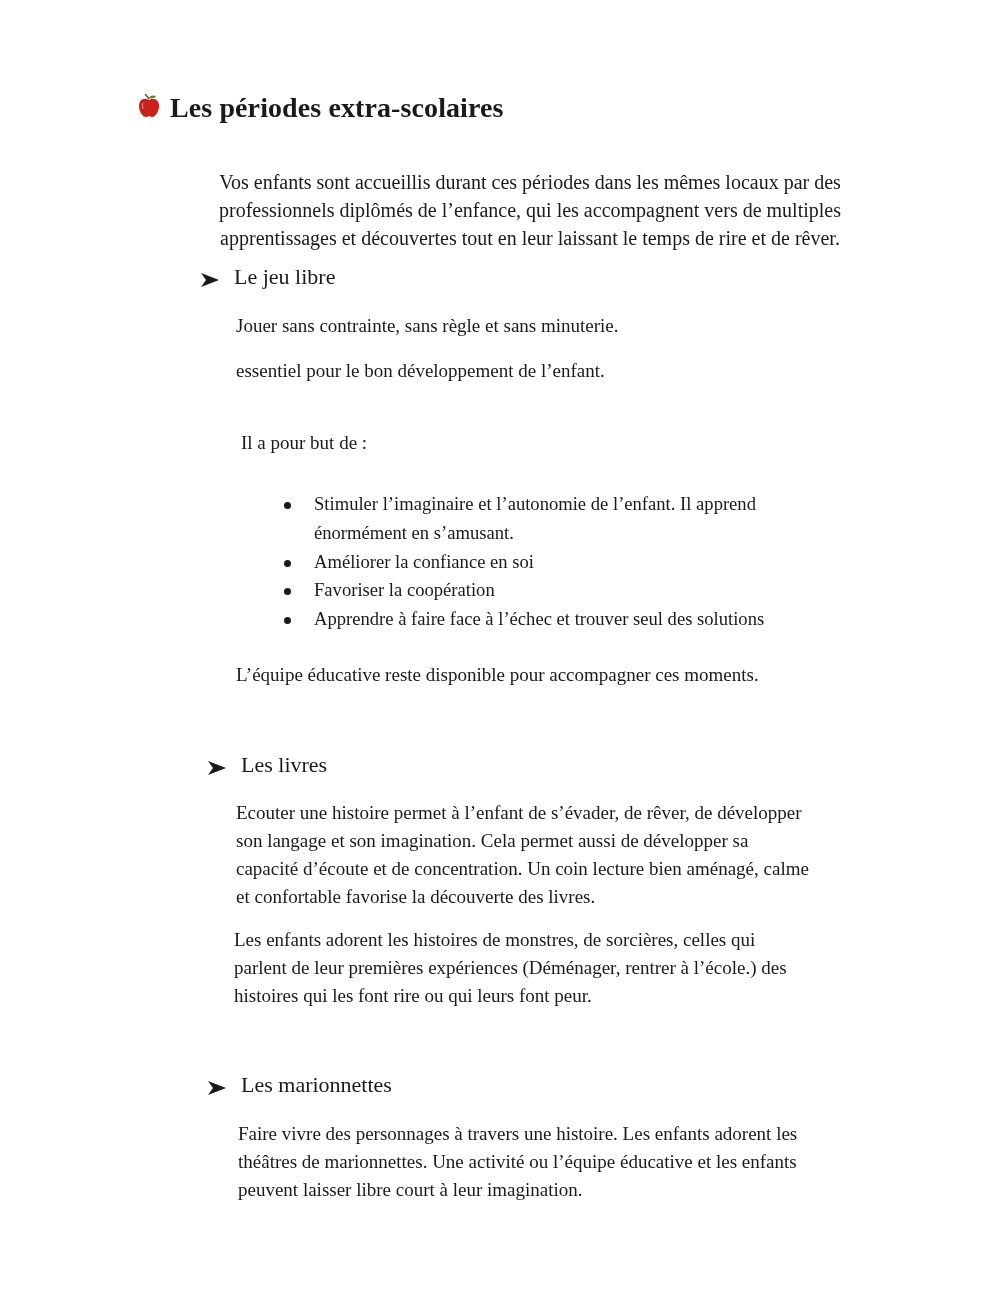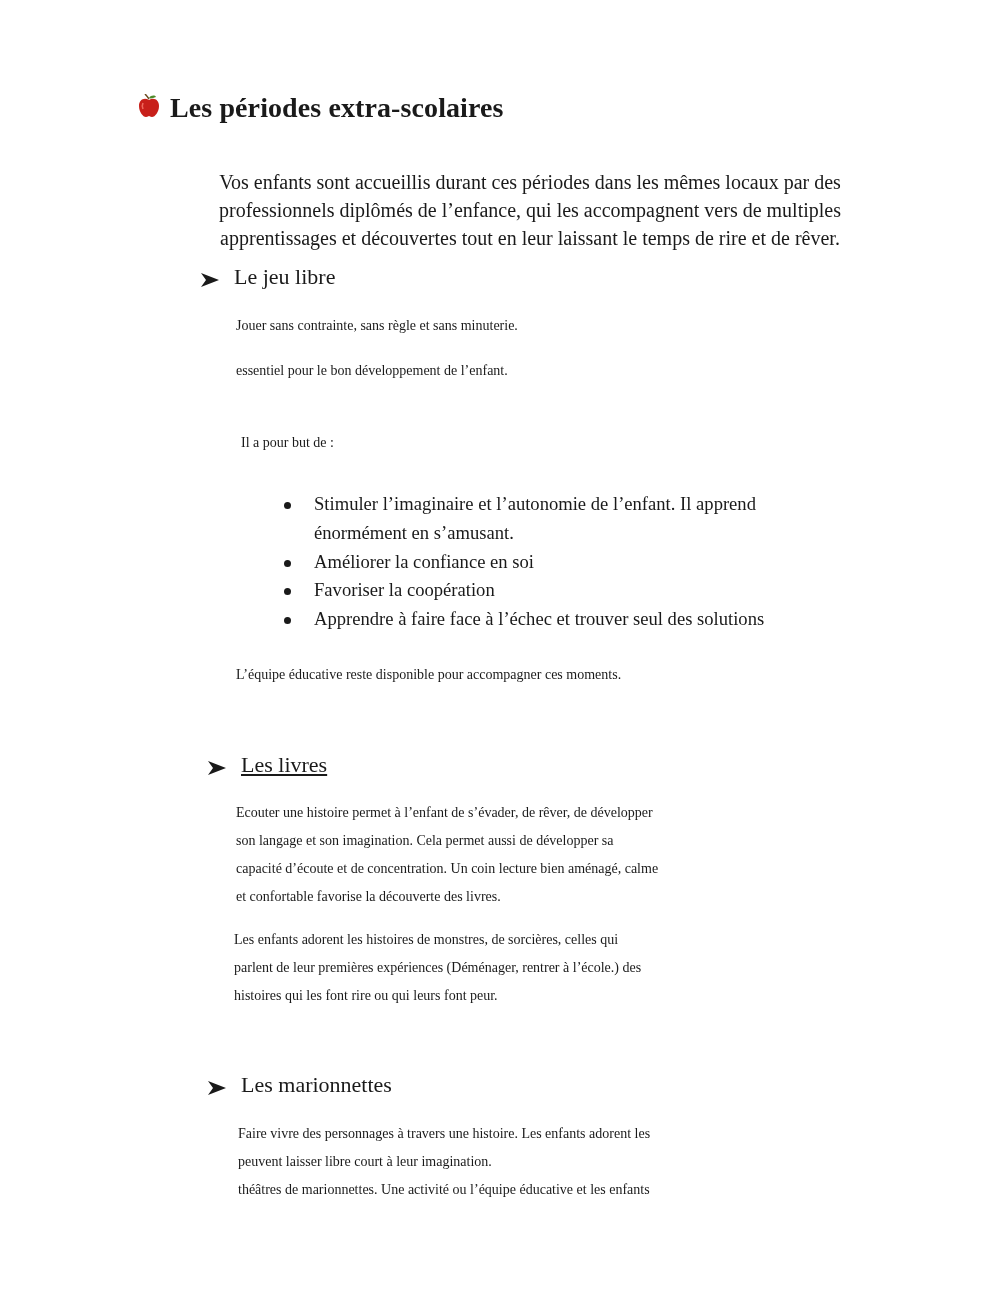--- a/index.html
+++ b/index.html
@@ -5,21 +5,21 @@
   html, body { margin: 0; padding: 0; background: #ffffff; }
   body { width: 1000px; height: 1302px; position: relative; overflow: hidden;
          font-family: "Liberation Serif", "DejaVu Serif", serif; color: #1a1a1a; }
   .abs { position: absolute; }
   .title { left: 170px; top: 92px; font-size: 28px; font-weight: bold; letter-spacing: 0.1px; white-space: nowrap; }
   .apple { left: 138px; top: 94px; width: 22px; height: 24px; }
   .intro { left: 170px; top: 168px; width: 720px; font-size: 20px; line-height: 28px; text-align: center; }
   .intro div { white-space: nowrap; }
   .sec-head { font-size: 22px; white-space: nowrap; }
   .arrow { display: inline-block; width: 22px; height: 18px; vertical-align: middle; margin-right: 12px; position: relative; top: -2px; }
-  .para { font-size: 14px; line-height: 28px; }
+  .para { font-size: 19px; line-height: 28px; }
   .para div { white-space: nowrap; }
   ul.bullets { list-style: none; margin: 16px; padding: 0; }
   ul.bullets li { position: relative; padding-left: 30px; font-size: 18.6px; line-height: 28.8px; white-space: nowrap; }
   ul.bullets li .dot { position: absolute; left: 0; top: 12px; width: 7px; height: 7px; background: #1a1a1a; border-radius: 50%; }
 </style>
 </head>
 <body>
 
 <div class="abs apple">
   <svg width="22" height="24" viewBox="0 0 22 24">
@@ -72,21 +72,21 @@
   <li>
       <span class="dot"></span>
       <div>Apprendre à faire face à l’échec et trouver seul des solutions</div>
     </li>
 </ul>
 
 <div class="abs para" style="left:236px; top:661px;">
   <div>L’équipe éducative reste disponible pour accompagner ces moments.</div>
 </div>
 
-<div class="abs sec-head" style="left:207px; top:752px;text-decoration:underline;">
+<div class="abs sec-head" style="left:207px; top:752px;">
   <span class="arrow">
     <svg width="20" height="16" viewBox="0 0 20 16">
         <path d="M1 1 L19 8 L1 15 L6 8 Z" fill="#1a1a1a"></path>
       </svg>
   </span><span>Les livres</span>
 </div>
 
 <div class="abs para" style="left:236px; top:799px;">
   <div>Ecouter une histoire permet à l’enfant de s’évader, de rêver, de développer</div>
   <div>son langage et son imagination. Cela permet aussi de développer sa</div>
@@ -102,15 +102,15 @@
 <div class="abs sec-head" style="left:207px; top:1072px;">
   <span class="arrow">
     <svg width="20" height="16" viewBox="0 0 20 16">
         <path d="M1 1 L19 8 L1 15 L6 8 Z" fill="#1a1a1a"></path>
       </svg>
   </span><span>Les marionnettes</span>
 </div>
 
 <div class="abs para" style="left:238px; top:1120px;">
   <div>Faire vivre des personnages à travers une histoire. Les enfants adorent les</div>
+  <div>théâtres de marionnettes. Une activité ou l’équipe éducative et les enfants</div>
   <div>peuvent laisser libre court à leur imagination.</div>
-  <div>théâtres de marionnettes. Une activité ou l’équipe éducative et les enfants</div>
 </div>
 
 </body></html>

